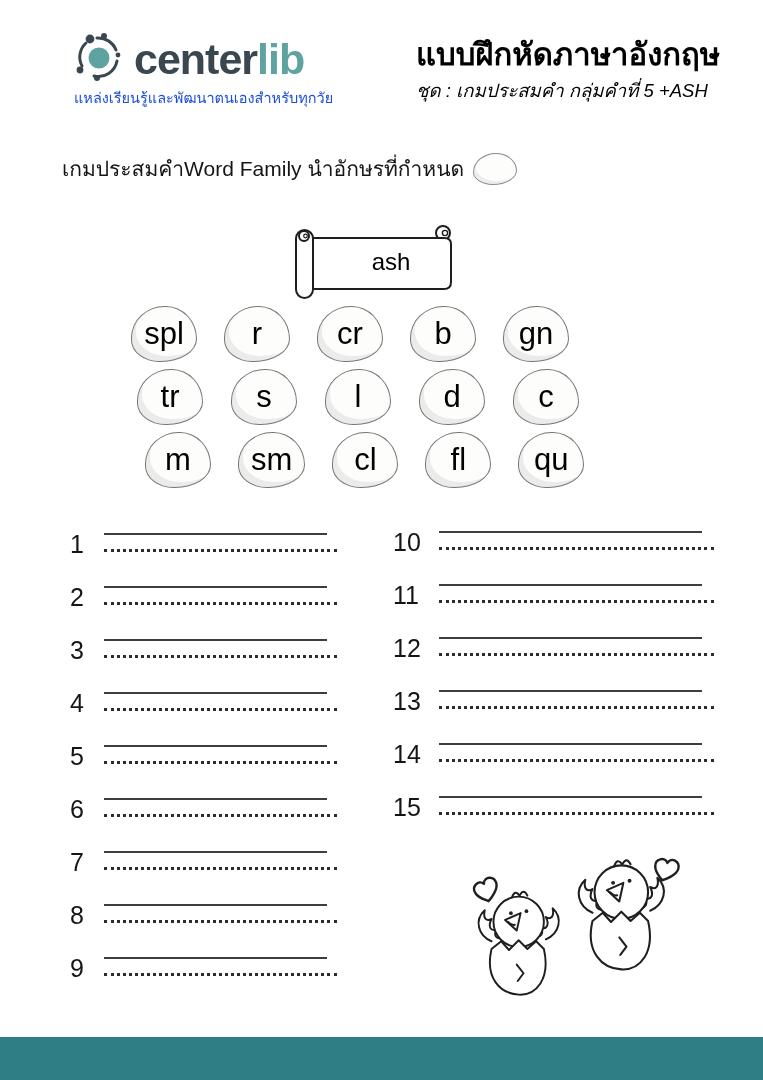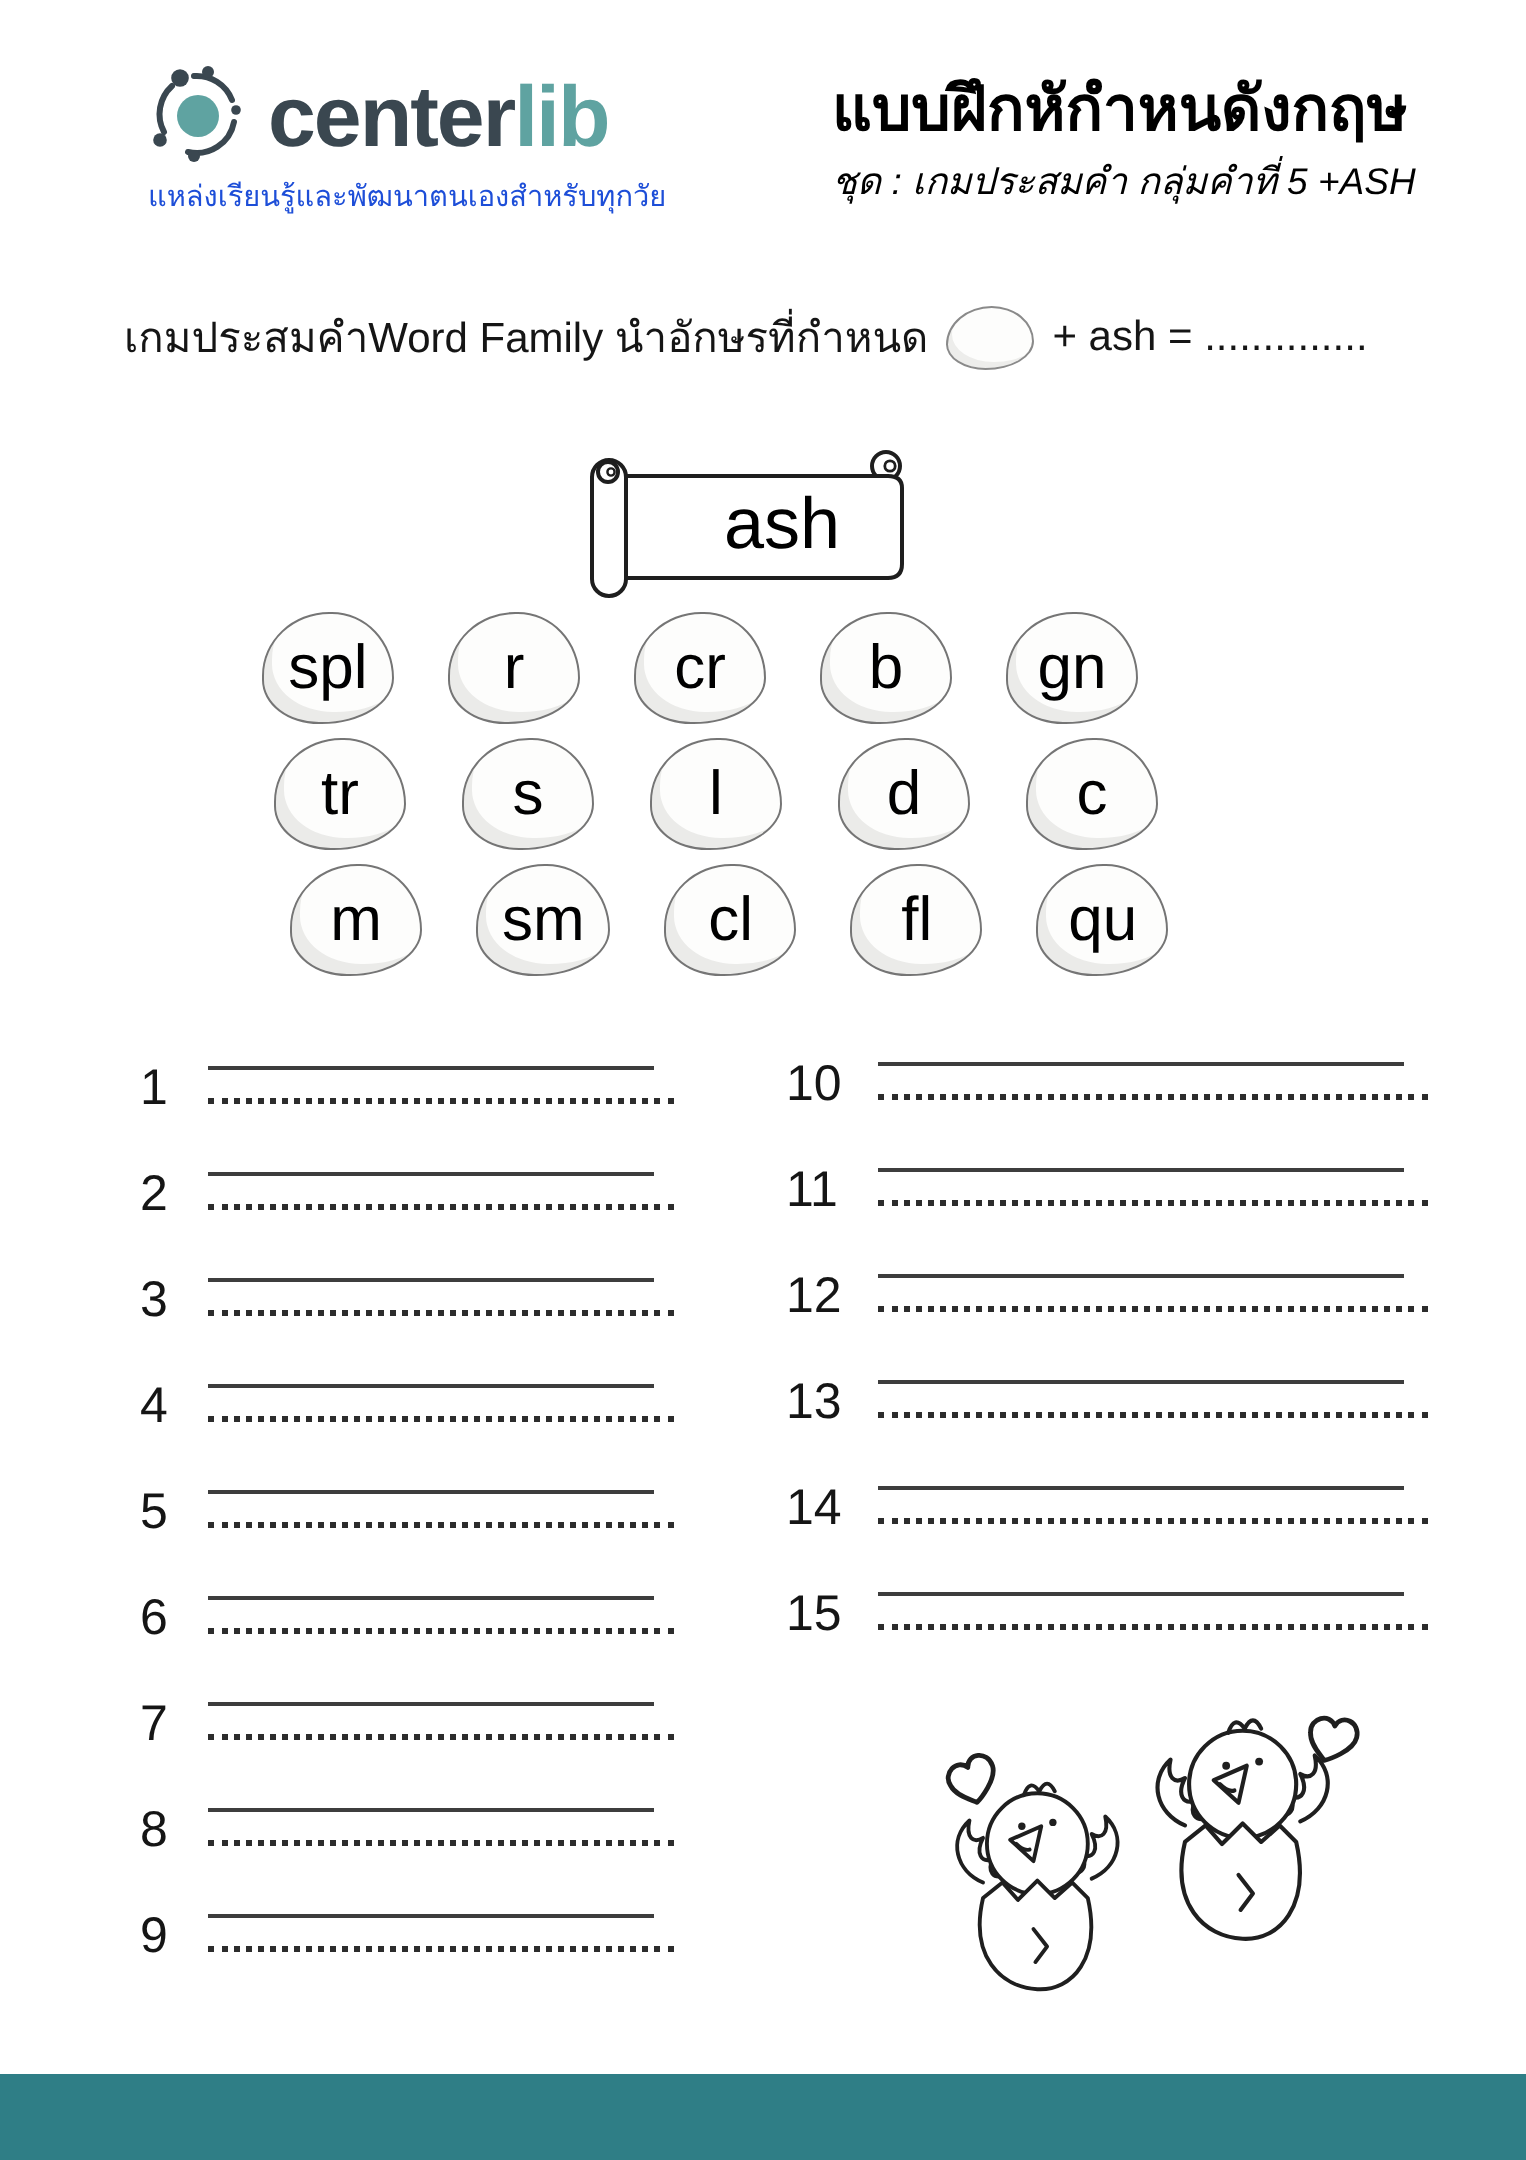--- a/index.html
+++ b/index.html
@@ -26,21 +26,21 @@
     display:flex; align-items:center; gap:9px; font-size:21px; white-space:nowrap; }
   .mini-egg { display:inline-block; width:44px; height:32px; background:#fdfdfc;
     border:1.4px solid #8a8a8a; border-radius:52% 48% 55% 45% / 60% 55% 45% 40%;
     box-shadow: inset 4px -5px 0 -2px #ededeb; flex:0 0 auto; }
 
   
   .banner { position:absolute; left:286px; top:220px; width:190px; height:86px; }
   .banner svg { position:absolute; left:0; top:0; }
   .banner-word { position:absolute; left:36px; top:16px; width:138px; height:52px;
     display:flex; align-items:center; justify-content:center;
-    font-size:36px; color:#000; }
+    font-size:24px; color:#000; }
 
   
   .egg-grid { position:absolute; left:0; top:306px; width:763px; }
   .egg-row { display:flex; align-items:center; margin-bottom:7px; }
   .egg-row.r1 { padding-left:137px; gap:28px; }
   .egg-row.r2 { padding-left:131px; gap:27px; }
   .egg-row.r3 { padding-left:145px; gap:27px; }
   .egg { min-width:66px; height:56px; padding:0 12px; background:#fdfdfc;
     border:1.6px solid #757575; border-radius:52% 48% 56% 44% / 58% 60% 42% 40%;
     box-shadow: inset 7px -8px 0 -3px #ebebe9;
@@ -82,28 +82,27 @@
           <circle cx="27" cy="50" r="3.0" fill="#3a4750"></circle>
           <circle cx="48" cy="27" r="2.4" fill="#3a4750"></circle>
         </g>
       </svg>
     </span>
     <span class="logo-word"><span class="p1">center</span><span class="p2">lib</span></span>
   </div>
   <div class="tagline">แหล่งเรียนรู้และพัฒนาตนเองสำหรับทุกวัย</div>
 
   <div class="title-block">
-    <div class="title-main">แบบฝึกหักำหนดังกฤษ</div>
+    <div class="title-main">แบบฝึกหัดภาษาอังกฤษ</div>
     <div class="title-sub">ชุด : เกมประสมคำ กลุ่มคำที่ 5 +ASH</div>
   </div>
 
   <div class="instruction">
     <span>เกมประสมคำWord Family นำอักษรที่กำหนด</span>
     <span class="mini-egg"></span>
-    <span>+ ash = ..............</span>
   </div>
 
   <div class="banner">
     <svg width="190" height="86" viewBox="0 0 190 86">
       <g fill="#ffffff" stroke="#1e1e1e" stroke-width="2">
         <circle cx="157" cy="13" r="7"></circle>
         <circle cx="159" cy="13" r="2.6" fill="none" stroke-width="1.4"></circle>
         <path d="M24,18 H158 Q165,18 165,24 V62 Q165,69 158,69 H24 Z"></path>
         <rect x="10" y="10" width="17" height="68" rx="8.5"></rect>
         <circle cx="18" cy="16" r="5"></circle>

